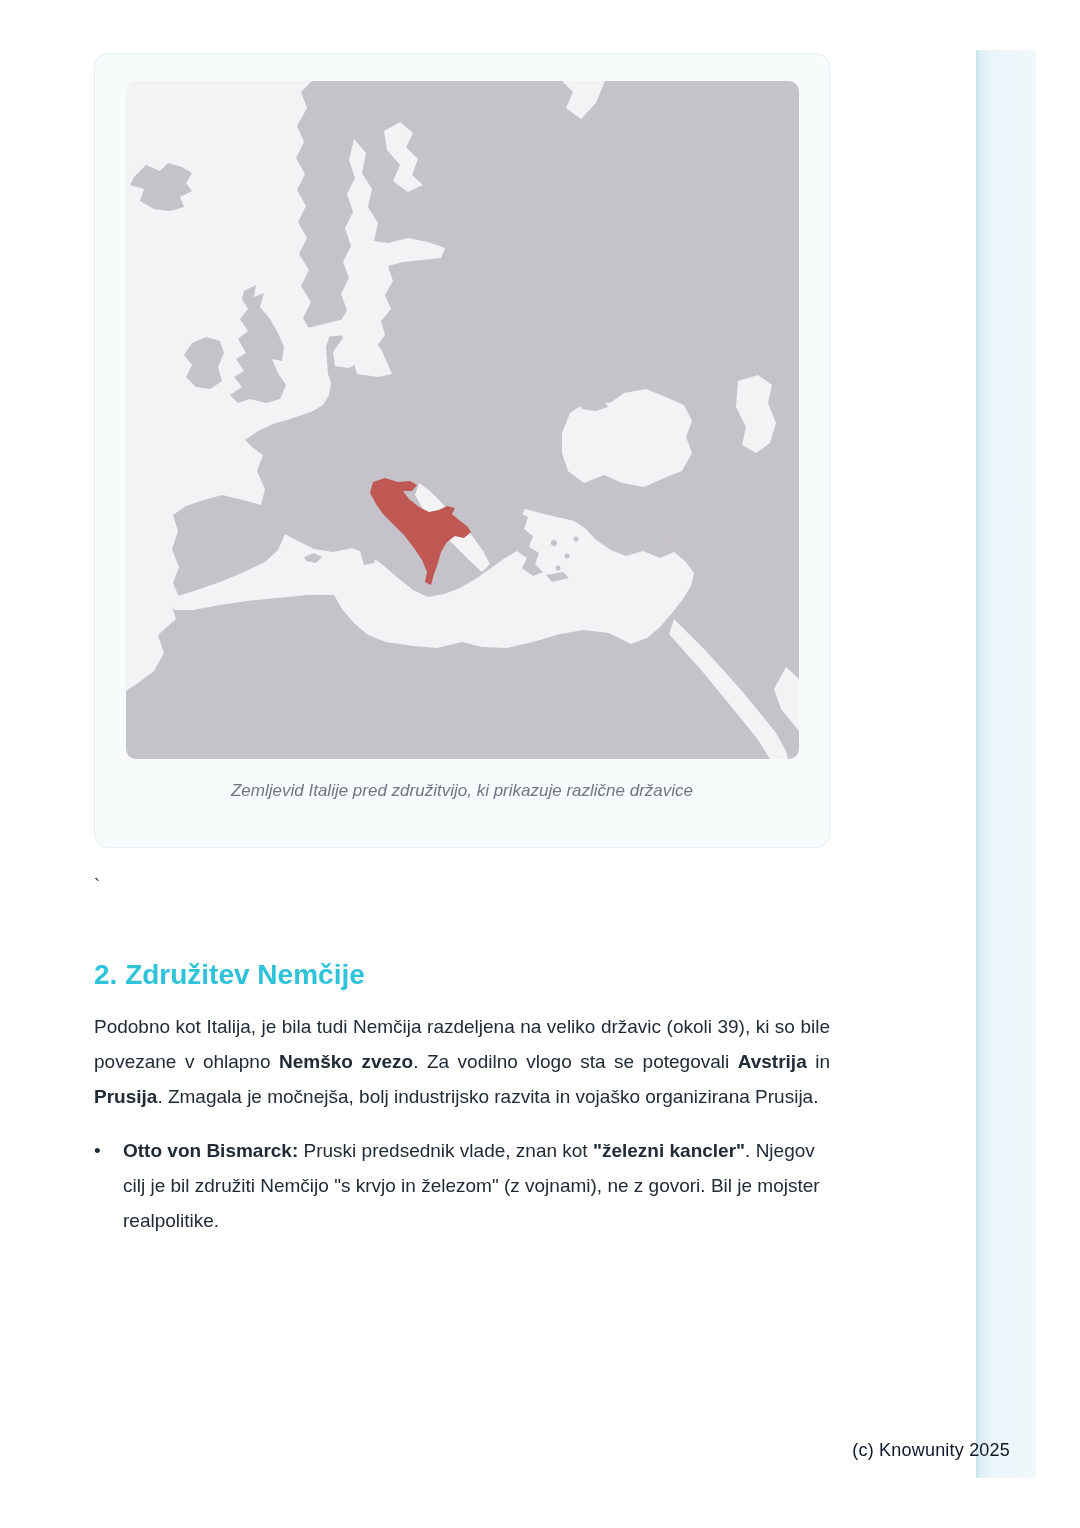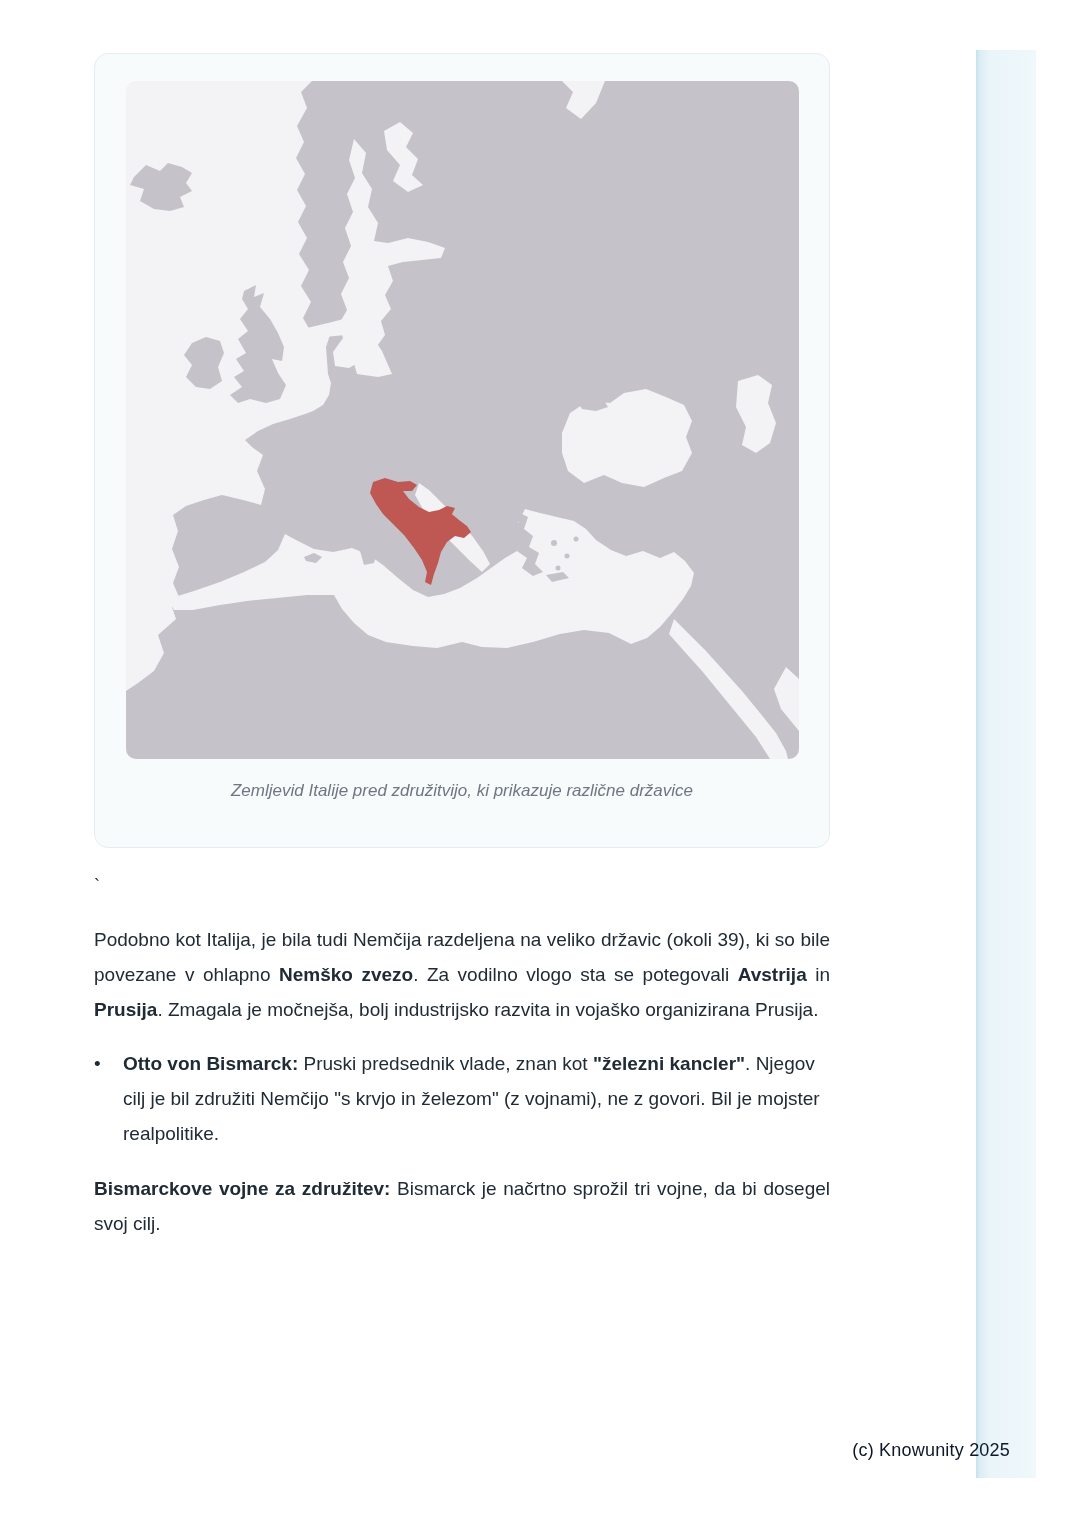--- a/index.html
+++ b/index.html
@@ -37,21 +37,21 @@
   .stray{margin-top:26px;font-size:18px;line-height:24px;color:#26303c;}
 
   .heading{
     margin:60px 0 0;
     font-size:28px;line-height:34px;
     font-weight:700;
     color:#2fc3da;
   }
 
   .para{
-    margin-top:24px;
+    margin-top:17px;
     font-size:19px;line-height:35px;
     color:#212b36;
     text-align:justify;
   }
   .para.lead{margin-top:26px;text-align:left;}
   .para.p3{margin-top:20px;}
   .b{font-weight:700;}
 
   .bullets{margin-top:18px;}
   .bullet{display:flex;font-size:19px;line-height:35px;color:#212b36;text-align:left;}
@@ -147,28 +147,28 @@
                  L303,431 L313,429 L321,425 L329,427 L326,433 L333,439 L341,445 L345,451 L338,457
                  L329,455 L321,461 L315,471 L312,482 L308,493 L305,504 L299,501 L301,491 L296,479
                  L288,467 L278,454 L267,443 L257,433 L250,423 L244,412 Z" fill="#bf5753"></path>
       </svg>
     </div>
     <figcaption class="caption">Zemljevid Italije pred združitvijo, ki prikazuje različne državice</figcaption>
   </figure>
 
   <div class="stray">`</div>
 
+  <h2 class="heading">2. Združitev Nemčije</h2>
 
   <p class="para"><span>Podobno kot Italija, je bila tudi Nemčija razdeljena na veliko državic (okoli 39), ki so bile povezane v ohlapno </span><span class="b">Nemško zvezo</span><span>. Za vodilno vlogo sta se potegovali </span><span class="b">Avstrija</span><span> in </span><span class="b">Prusija</span><span>. Zmagala je močnejša, bolj industrijsko razvita in vojaško organizirana Prusija.</span></p>
 
 
   <div class="bullets">
     <div class="bullet">
       <span class="marker"></span>
       <span class="btext"><span class="b">Otto von Bismarck:</span><span> Pruski predsednik vlade, znan kot </span><span class="b">"železni kancler"</span><span>. Njegov cilj je bil združiti Nemčijo "s krvjo in železom" (z vojnami), ne z govori. Bil je mojster realpolitike.</span></span>
     </div>
   </div>
 
-  <p class="para p3"><span class="b">Bismarckove vojne za združitev:</span><span> Bismarck je načrtno sprožil tri vojne, da bi dosegel svoj cilj.</span></p>
 
 </div>
 
 <div class="watermark">(c) Knowunity 2025</div>
 
 </body></html>

